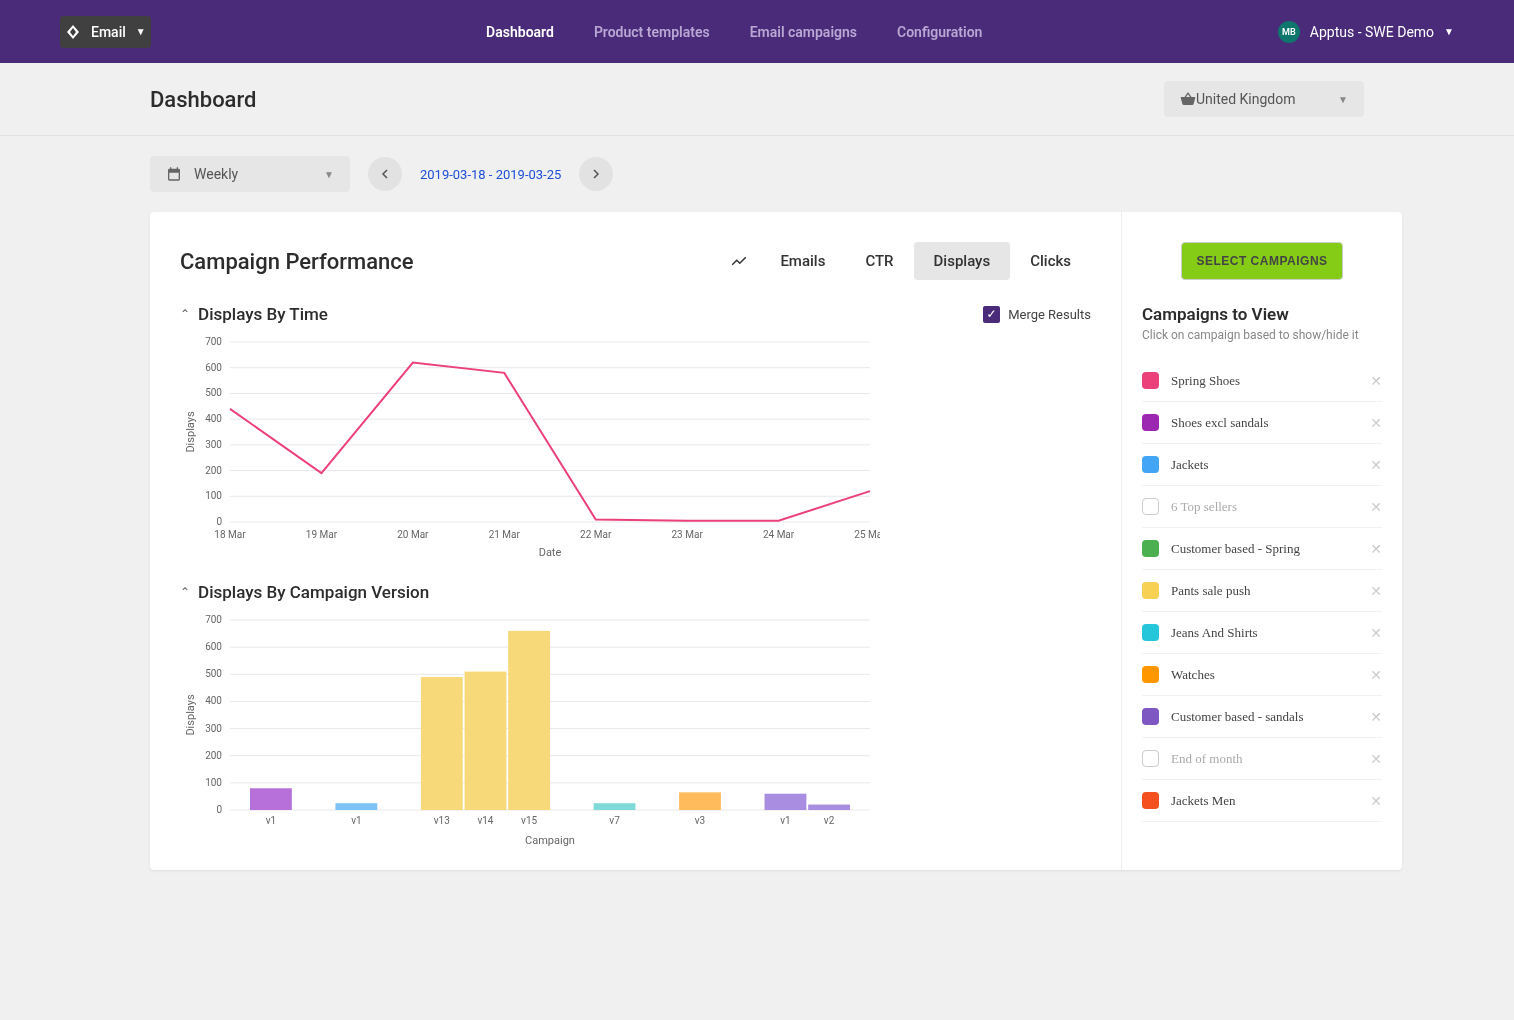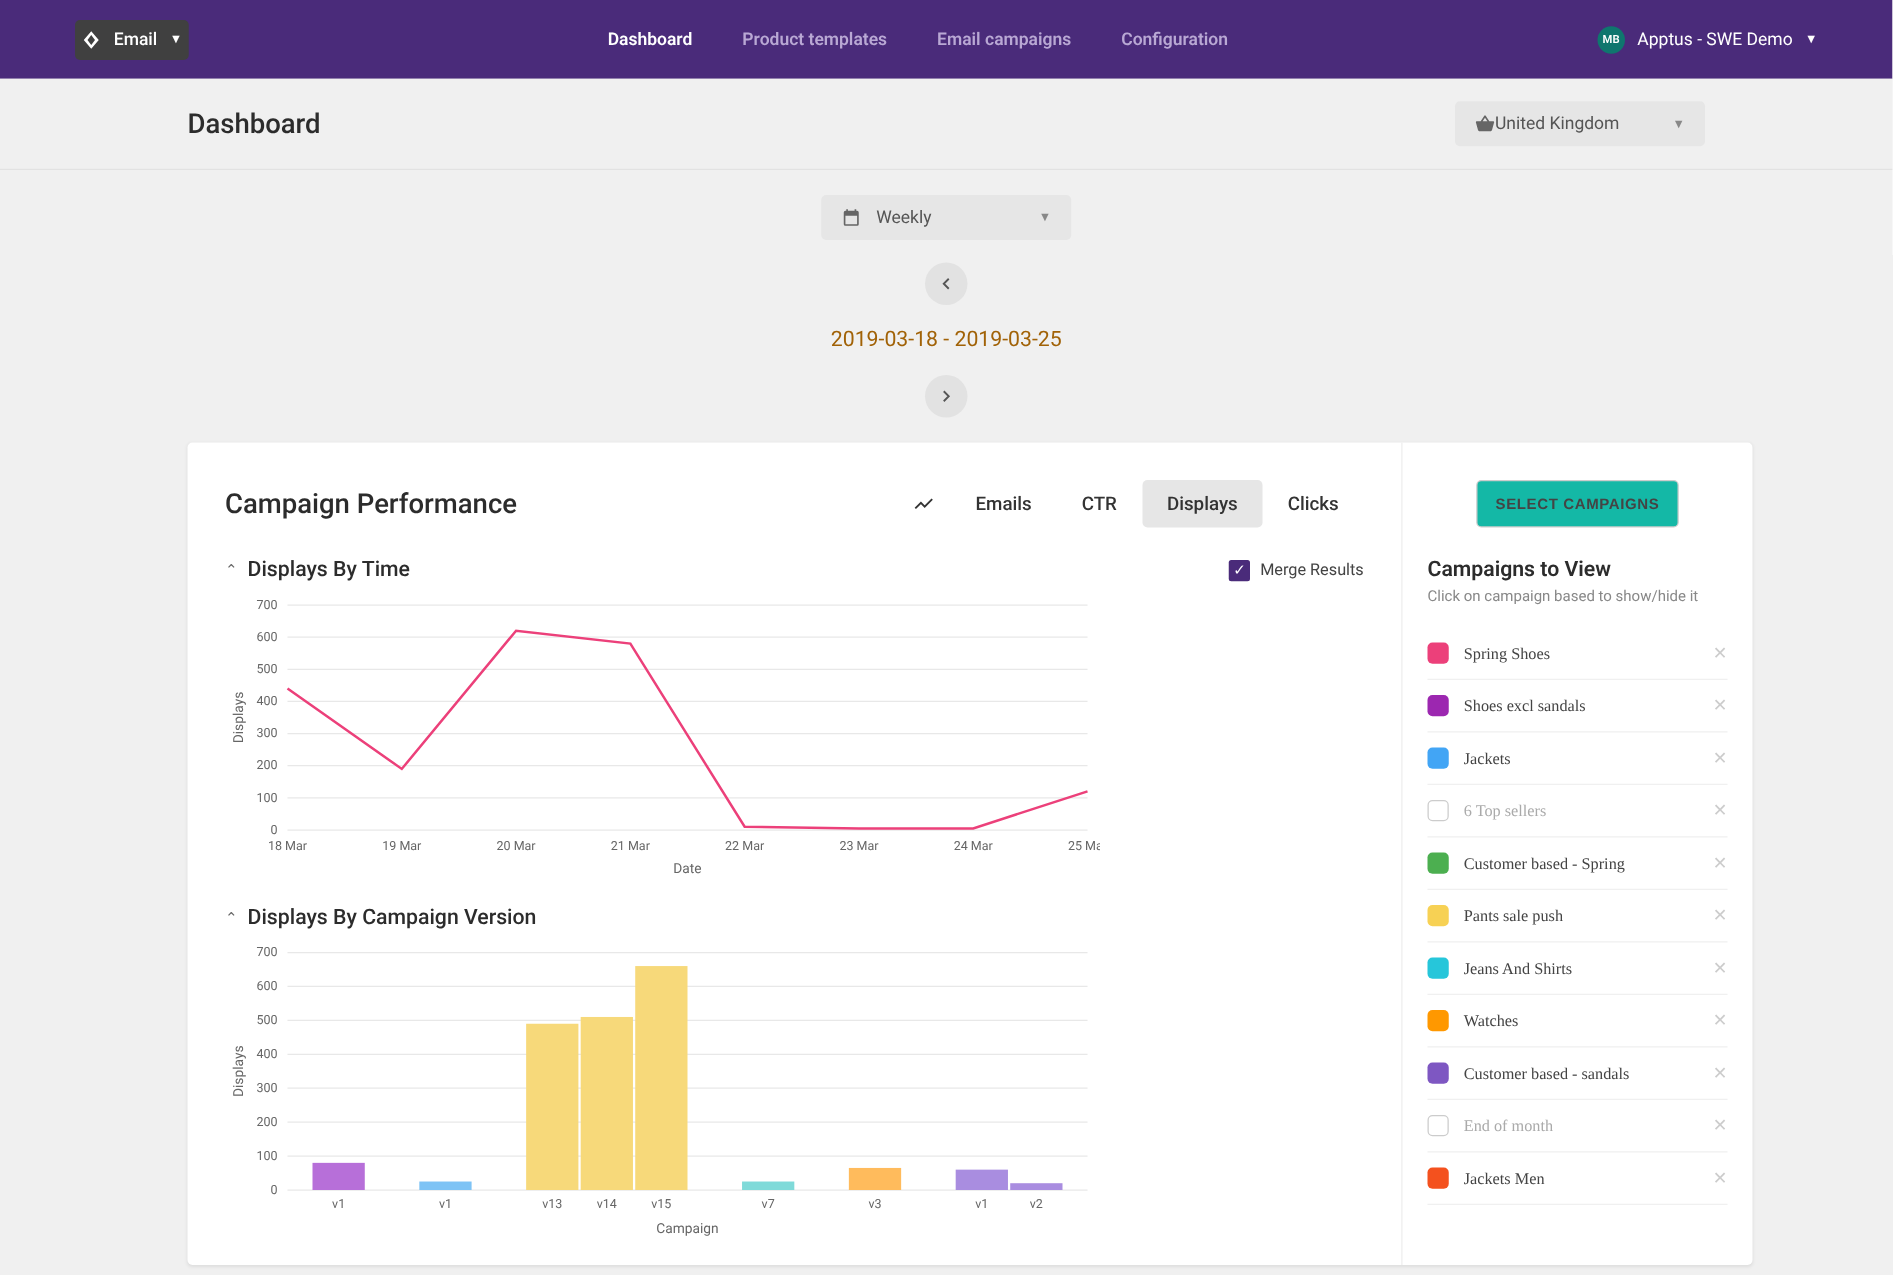--- a/index.html
+++ b/index.html
@@ -15,25 +15,25 @@
 .user-area { display: flex; align-items: center; gap: 10px; color: #fff; font-size: 14px; cursor: pointer; }
 .avatar { width: 22px; height: 22px; background: #0f766e; border-radius: 50%; display: inline-flex; align-items: center; justify-content: center; font-size: 9px; font-weight: 600; }
 
 
 .page-row { display: flex; align-items: center; justify-content: space-between; padding: 18px 150px; border-bottom: 1px solid #e2e2e2; background: #f0f0f0; }
 .page-title { font-size: 22px; font-weight: 500; color: #2c2c2c; }
 .region-select { background: #e6e6e6; border-radius: 4px; padding: 10px 16px; display: flex; align-items: center; gap: 14px; width: 200px; justify-content: space-between; cursor: pointer; font-size: 14px; color: #555; }
 .region-select .left { display: flex; align-items: center; gap: 0; }
 
 
-.controls-row { display: flex; align-items: center; gap: 18px; padding: 20px 150px; flex-direction: column; }
+.controls-row { display: flex; align-items: center; gap: 18px; padding: 20px 150px; }
 .freq-select { background: #e6e6e6; border-radius: 4px; padding: 10px 16px; display: flex; align-items: center; gap: 14px; width: 200px; justify-content: space-between; cursor: pointer; font-size: 14px; color: #555; }
 .freq-select .left { display: flex; align-items: center; gap: 12px; }
 .nav-arrow { width: 34px; height: 34px; background: #e2e2e2; border-radius: 50%; display: inline-flex; align-items: center; justify-content: center; cursor: pointer; color: #555; font-size: 14px; }
-.date-range { font-size: 17px; color: #a16207; }
+.date-range { font-size: 13px; color: #1d4ed8; }
 
 
 .main-card { background: #fff; margin: 0 112px 40px 150px; border-radius: 4px; box-shadow: 0 1px 3px rgba(0,0,0,0.08); display: flex; }
 .chart-col { flex: 1; padding: 30px 30px 20px 30px; border-right: 1px solid #eee; }
 .side-col { width: 280px; padding: 30px 20px 20px 20px; }
 
 .card-title-row { display: flex; align-items: center; justify-content: space-between; margin-bottom: 24px; }
 .card-title { font-size: 22px; font-weight: 500; color: #2c2c2c; }
 .tab-group { display: flex; align-items: center; gap: 0; }
 .tab-btn { padding: 10px 20px; font-size: 15px; font-weight: 500; color: #333; cursor: pointer; border-radius: 4px; }
@@ -46,21 +46,21 @@
 .merge-chk { display: flex; align-items: center; gap: 8px; font-size: 13px; color: #444; cursor: pointer; }
 .merge-chk .box { width: 17px; height: 17px; background: #4a2b7a; border-radius: 2px; display: inline-flex; align-items: center; justify-content: center; color: #fff; font-size: 12px; }
 
 svg { display: block; }
 .axis-label { font-size: 11px; fill: #666; }
 .tick-label { font-size: 10px; fill: #666; }
 .grid-line { stroke: #e8e8e8; stroke-width: 1; }
 .data-line { stroke: #ec407a; stroke-width: 2; fill: none; }
 .bar { stroke: none; }
 
-.select-campaigns-btn { border: 1px solid #ccc; background: #14b8a6; padding: 11px 14px; font-size: 12px; font-weight: 600; letter-spacing: 0.5px; color: #444; border-radius: 4px; cursor: pointer; margin-bottom: 24px; display: block; margin-left: auto; margin-right: auto; }
+.select-campaigns-btn { border: 1px solid #ccc; background: #84cc16; padding: 11px 14px; font-size: 12px; font-weight: 600; letter-spacing: 0.5px; color: #444; border-radius: 4px; cursor: pointer; margin-bottom: 24px; display: block; margin-left: auto; margin-right: auto; }
 .side-title { font-size: 17px; font-weight: 600; color: #2c2c2c; margin-bottom: 4px; }
 .side-sub { font-size: 12px; color: #888; margin-bottom: 18px; }
 .campaign-item { display: flex; align-items: center; justify-content: space-between; padding: 12px 0; border-bottom: 1px solid #f0f0f0; cursor: pointer; }
 .campaign-item .left { display: flex; align-items: center; gap: 12px; }
 .campaign-swatch { width: 17px; height: 17px; border-radius: 4px; }
 .campaign-swatch.empty { border: 1px solid #ccc; background: #fff; }
 .campaign-label { font-size: 13px; color: #444; font-family: Liberation Serif, serif; }
 .campaign-label.muted { color: #aaa; }
 .campaign-remove { color: #ccc; font-size: 14px; cursor: pointer; }
 </style>

